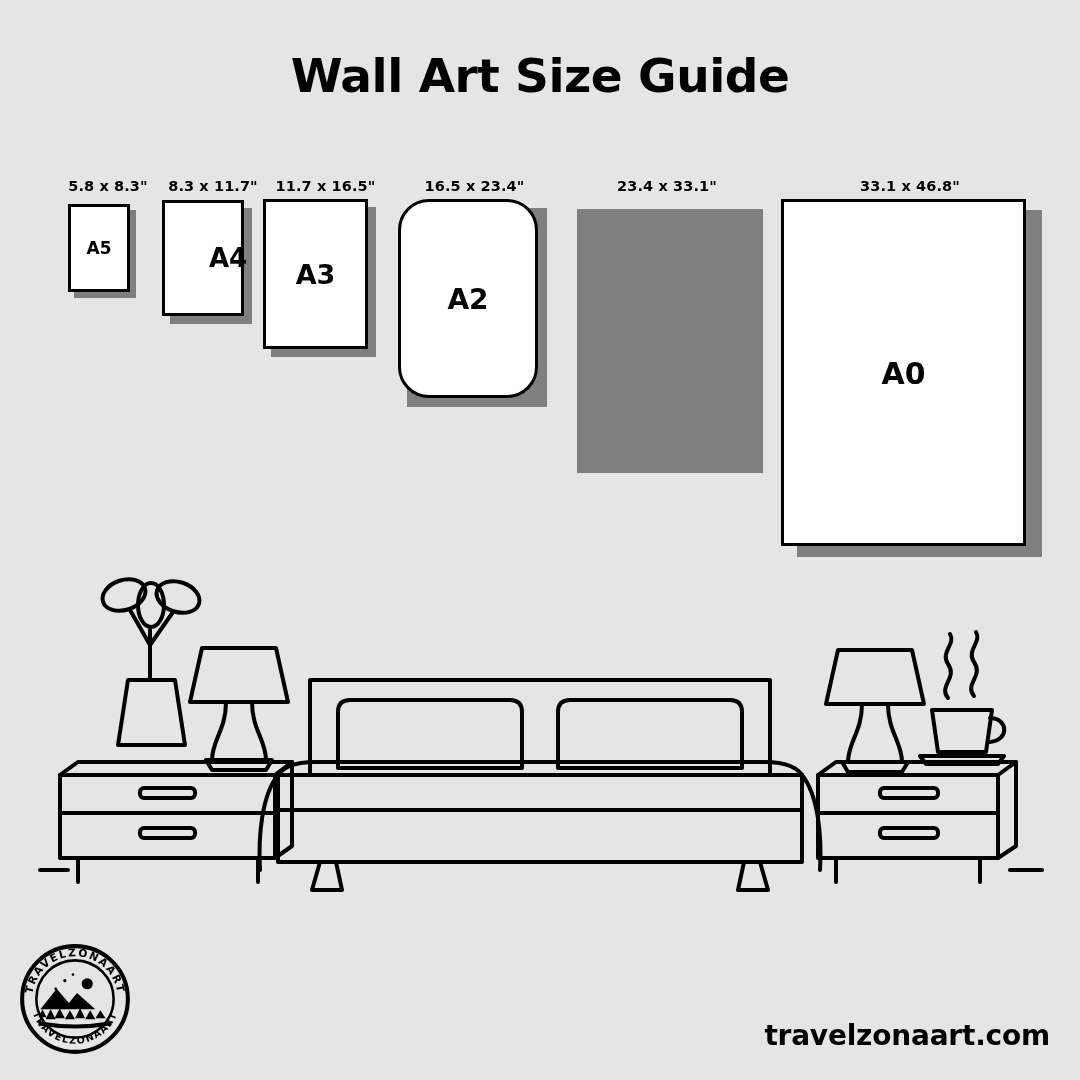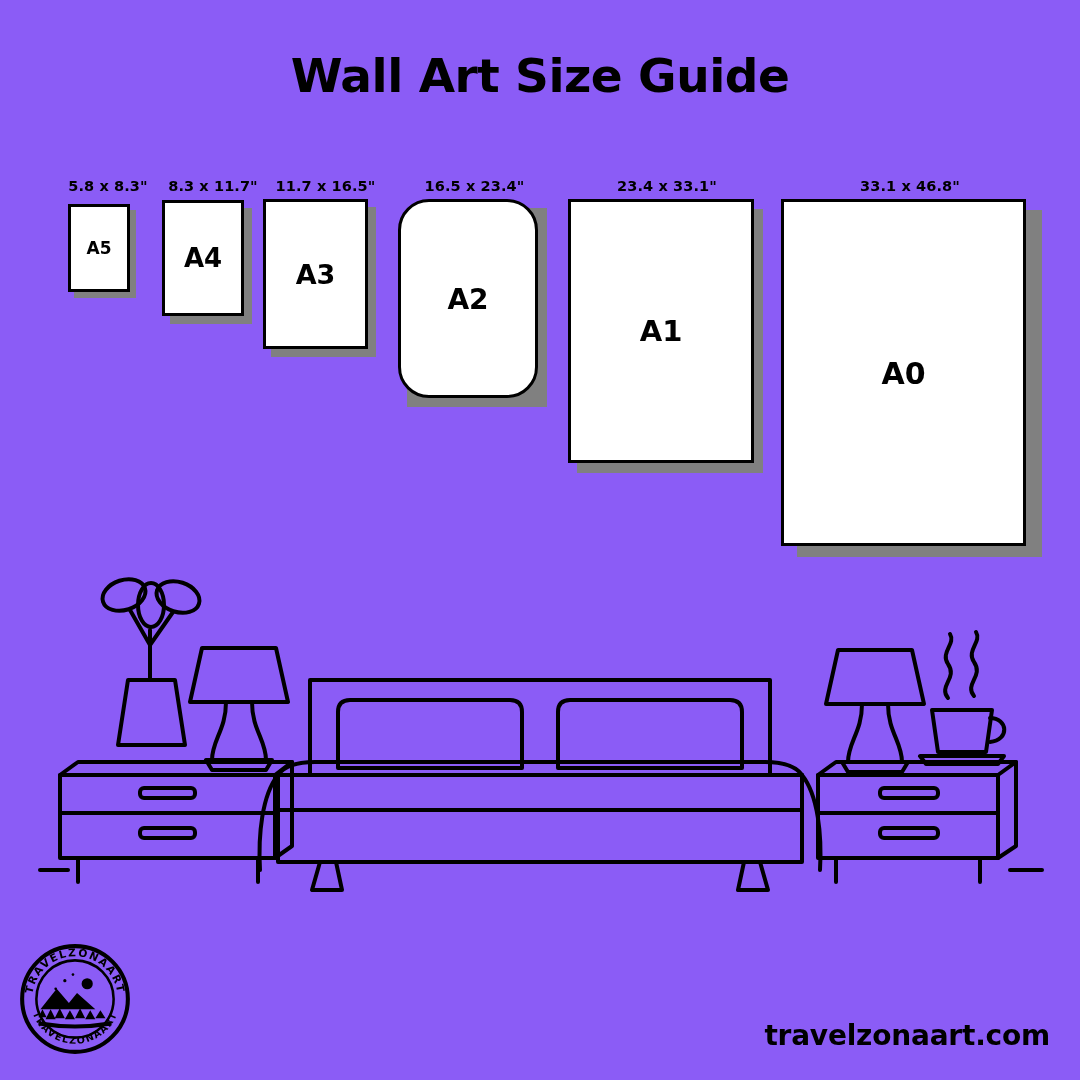--- a/index.html
+++ b/index.html
@@ -12,21 +12,21 @@
     height: 1080px;
     position: relative;
     font-family: "DejaVu Sans", "Liberation Sans", sans-serif;
     overflow: hidden;
   }
   #page {
     position: absolute;
     left: 0; top: 0;
     width: 1080px;
     height: 1080px;
-    background: #8b5cf6;
+    background: #e5e5e5;
   }
   
   .title {
     position: absolute;
     left: 0;
     top: 48px;
     width: 1080px;
     text-align: center;
     font-size: 47px;
     font-weight: 800;
@@ -108,21 +108,21 @@
       <div class="frame-shadow" style="left:14px; top:32px; width:62px; height:88px;"></div>
       <div class="frame-box" style="left:8px; top:26px; width:62px; height:88px;">
         <div class="frame-label" style="top:50%; font-size:17px;">A5</div>
       </div>
     </div>
 
     <div class="frame-group" style="left:158px; top:178px; width:110px; height:160px;">
       <div class="frame-dims" style="left:-5px; top:0px; width:120px;">8.3 x 11.7"</div>
       <div class="frame-shadow" style="left:12px; top:30px; width:82px; height:116px;"></div>
       <div class="frame-box" style="left:4px; top:22px; width:82px; height:116px;">
-        <div class="frame-label" style="top:50%; font-size:26px;">A4</div>
+        <div class="frame-label" style="top:50%; font-size:26px;margin-left:25px;">A4</div>
       </div>
     </div>
 
     <div class="frame-group" style="left:258px; top:178px; width:130px; height:210px;">
       <div class="frame-dims" style="left:5px; top:0px; width:125px;">11.7 x 16.5"</div>
       <div class="frame-shadow" style="left:13px; top:29px; width:105px; height:150px;"></div>
       <div class="frame-box" style="left:5px; top:21px; width:105px; height:150px;">
         <div class="frame-label" style="top:50%; font-size:27px;">A3</div>
       </div>
     </div>
@@ -131,23 +131,20 @@
       <div class="frame-dims" style="left:15px; top:0px; width:135px;">16.5 x 23.4"</div>
       <div class="frame-shadow" style="left:15px; top:30px; width:140px; height:199px;"></div>
       <div class="frame-box" style="left:6px; top:21px; width:140px; height:199px;border-radius:31px;">
         <div class="frame-label" style="top:50%; font-size:28px;">A2</div>
       </div>
     </div>
 
     <div class="frame-group" style="left:560px; top:178px; width:215px; height:330px;">
       <div class="frame-dims" style="left:32px; top:0px; width:150px;">23.4 x 33.1"</div>
       <div class="frame-shadow" style="left:17px; top:31px; width:186px; height:264px;"></div>
-      <div class="frame-box" style="left:8px; top:21px; width:186px; height:264px;">
-        <div class="frame-label" style="top:50%; font-size:29px;">A1</div>
-      </div>
     </div>
 
     <div class="frame-group" style="left:775px; top:178px; width:280px; height:420px;">
       <div class="frame-dims" style="left:55px; top:0px; width:160px;">33.1 x 46.8"</div>
       <div class="frame-shadow" style="left:22px; top:32px; width:245px; height:347px;"></div>
       <div class="frame-box" style="left:6px; top:21px; width:245px; height:347px;">
         <div class="frame-label" style="top:50%; font-size:30px;">A0</div>
       </div>
     </div>
 

